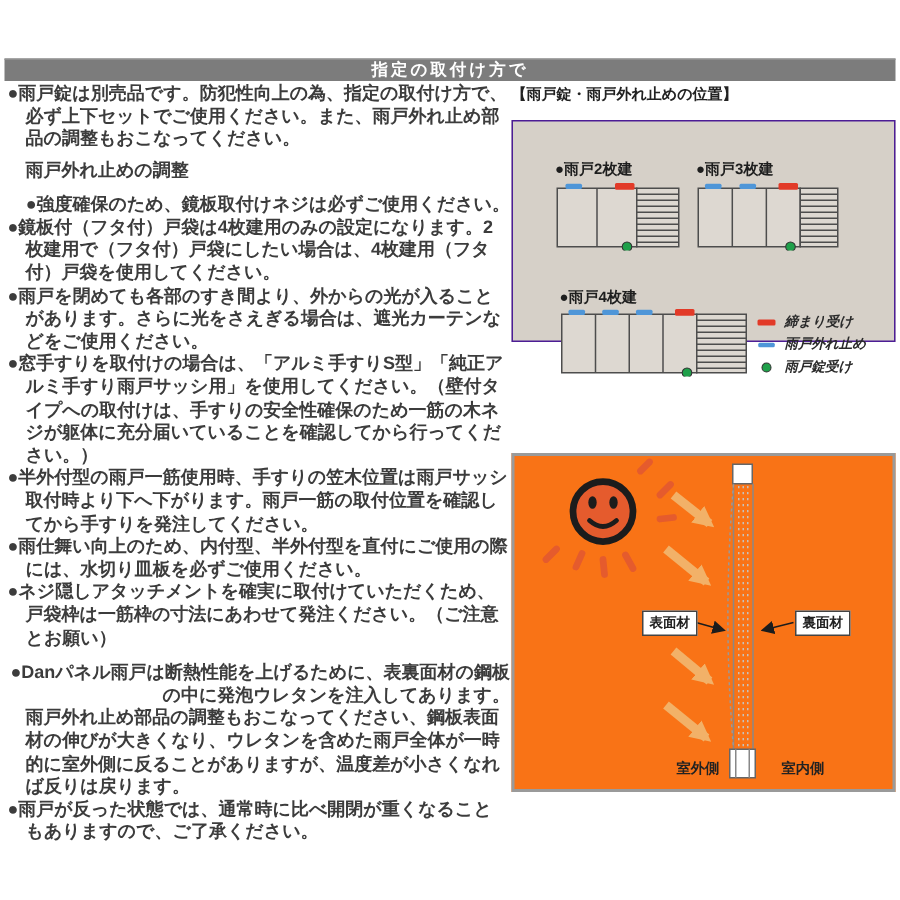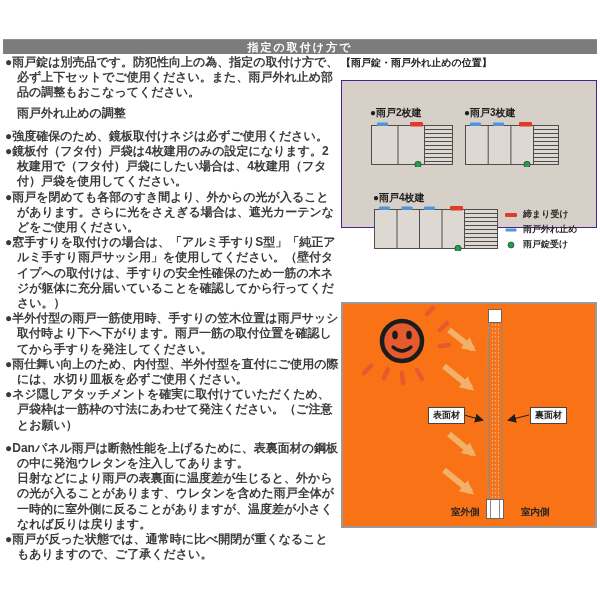--- a/index.html
+++ b/index.html
@@ -11,35 +11,35 @@
               background:#7c7c7c;border-top:1px solid #8f8f8f;}
   .header-bar span{display:block;text-align:center;color:#ffffff;font-size:11px;
                    font-weight:bold;line-height:14px;letter-spacing:2px;}
 
   
   .notes{position:absolute;left:5px;top:55px;width:335px;
          font-size:12px;line-height:15.2px;font-weight:bold;color:#3c3c3c;}
   .note{padding-left:12px;text-indent:-12px;}
   .sub{padding-left:12px;}
   .cont{padding-left:12px;}
-  .gap{margin-top:8px;}
+  .gap{margin-top:8px;text-align:right;}
   .gap-sm{margin-top:5px;}
 
   
   .sec-title{position:absolute;left:341px;font-size:10px;font-weight:bold;color:#222;}
   .t1{top:56px;}
   .t2{top:280px;}
 
   .panel1{position:absolute;left:341px;top:80px;width:256px;height:148px;
           background:#d6d0c8;border:1px solid #4c1d95;box-sizing:border-box;}
   .dlabel{position:absolute;font-size:10px;font-weight:bold;color:#1e1e1e;white-space:nowrap;}
   .dsvg{position:absolute;}
 
   .legend{position:absolute;left:162px;top:126px;}
-  .legend-row{display:flex;align-items:center;gap:5px;height:15px;}
+  .legend-row{display:flex;align-items:center;gap:5px;height:15px;font-style:italic;}
   .legend-row span{font-size:9px;font-weight:bold;color:#2a2a2a;white-space:nowrap;}
 
   .panel2{position:absolute;left:341px;top:302px;width:256px;height:226px;
           background:#f97316;border:2px solid #9a9a9a;box-sizing:border-box;}
   .lblbox{position:absolute;border:1px solid #444;background:#fff;font-size:9px;
           font-weight:bold;color:#222;padding:1px 4px;white-space:nowrap;}
   .lbl-front{left:85px;top:103px;}
   .lbl-back{left:187px;top:103px;}
   .side-lbl{position:absolute;font-size:9.5px;font-weight:bold;color:#222;white-space:nowrap;}
   .lbl-out{left:108px;top:202px;}
@@ -58,21 +58,21 @@
     <div class="note">●雨戸錠は別売品です。防犯性向上の為、指定の取付け方で、必ず上下セットでご使用ください。また、雨戸外れ止め部品の調整もおこなってください。</div>
     <div class="sub gap-sm">雨戸外れ止めの調整</div>
     <div class="note gap">●強度確保のため、鏡板取付けネジは必ずご使用ください。</div>
     <div class="note">●鏡板付（フタ付）戸袋は4枚建用のみの設定になります。2枚建用で（フタ付）戸袋にしたい場合は、4枚建用（フタ付）戸袋を使用してください。</div>
     <div class="note">●雨戸を閉めても各部のすき間より、外からの光が入ることがあります。さらに光をさえぎる場合は、遮光カーテンなどをご使用ください。</div>
     <div class="note">●窓手すりを取付けの場合は、「アルミ手すりS型」「純正アルミ手すり雨戸サッシ用」を使用してください。（壁付タイプへの取付けは、手すりの安全性確保のため一筋の木ネジが躯体に充分届いていることを確認してから行ってください。）</div>
     <div class="note">●半外付型の雨戸一筋使用時、手すりの笠木位置は雨戸サッシ取付時より下へ下がります。雨戸一筋の取付位置を確認してから手すりを発注してください。</div>
     <div class="note">●雨仕舞い向上のため、内付型、半外付型を直付にご使用の際には、水切り皿板を必ずご使用ください。</div>
     <div class="note">●ネジ隠しアタッチメントを確実に取付けていただくため、戸袋枠は一筋枠の寸法にあわせて発注ください。（ご注意とお願い）</div>
     <div class="note gap">●Danパネル雨戸は断熱性能を上げるために、表裏面材の鋼板の中に発泡ウレタンを注入してあります。</div>
-    <div class="cont">日射などにより雨戸の表裏面に温度差が生じると、外からの光が入ることがあります、ウレタンを含めた雨戸全体が一時的に室外側に反ることがありますが、温度差が小さくなれば反りは戻ります。</div>
+    <div class="cont">雨戸外れ止め部品の調整もおこなってください、鋼板表面材の伸びが大きくなり、ウレタンを含めた雨戸全体が一時的に室外側に反ることがありますが、温度差が小さくなれば反りは戻ります。</div>
     <div class="note">●雨戸が反った状態では、通常時に比べ開閉が重くなることもありますので、ご了承ください。</div>
   </div>
 
   <div class="sec-title t1">【雨戸錠・雨戸外れ止めの位置】</div>
 
   <div class="panel1">
 
     <div class="dlabel" style="left:28px;top:25px;">●雨戸2枚建</div>
     <svg class="dsvg" style="left:28px;top:40px;" width="84" height="46">
       <g stroke="#4d4d4d" fill="none" stroke-width="1">

